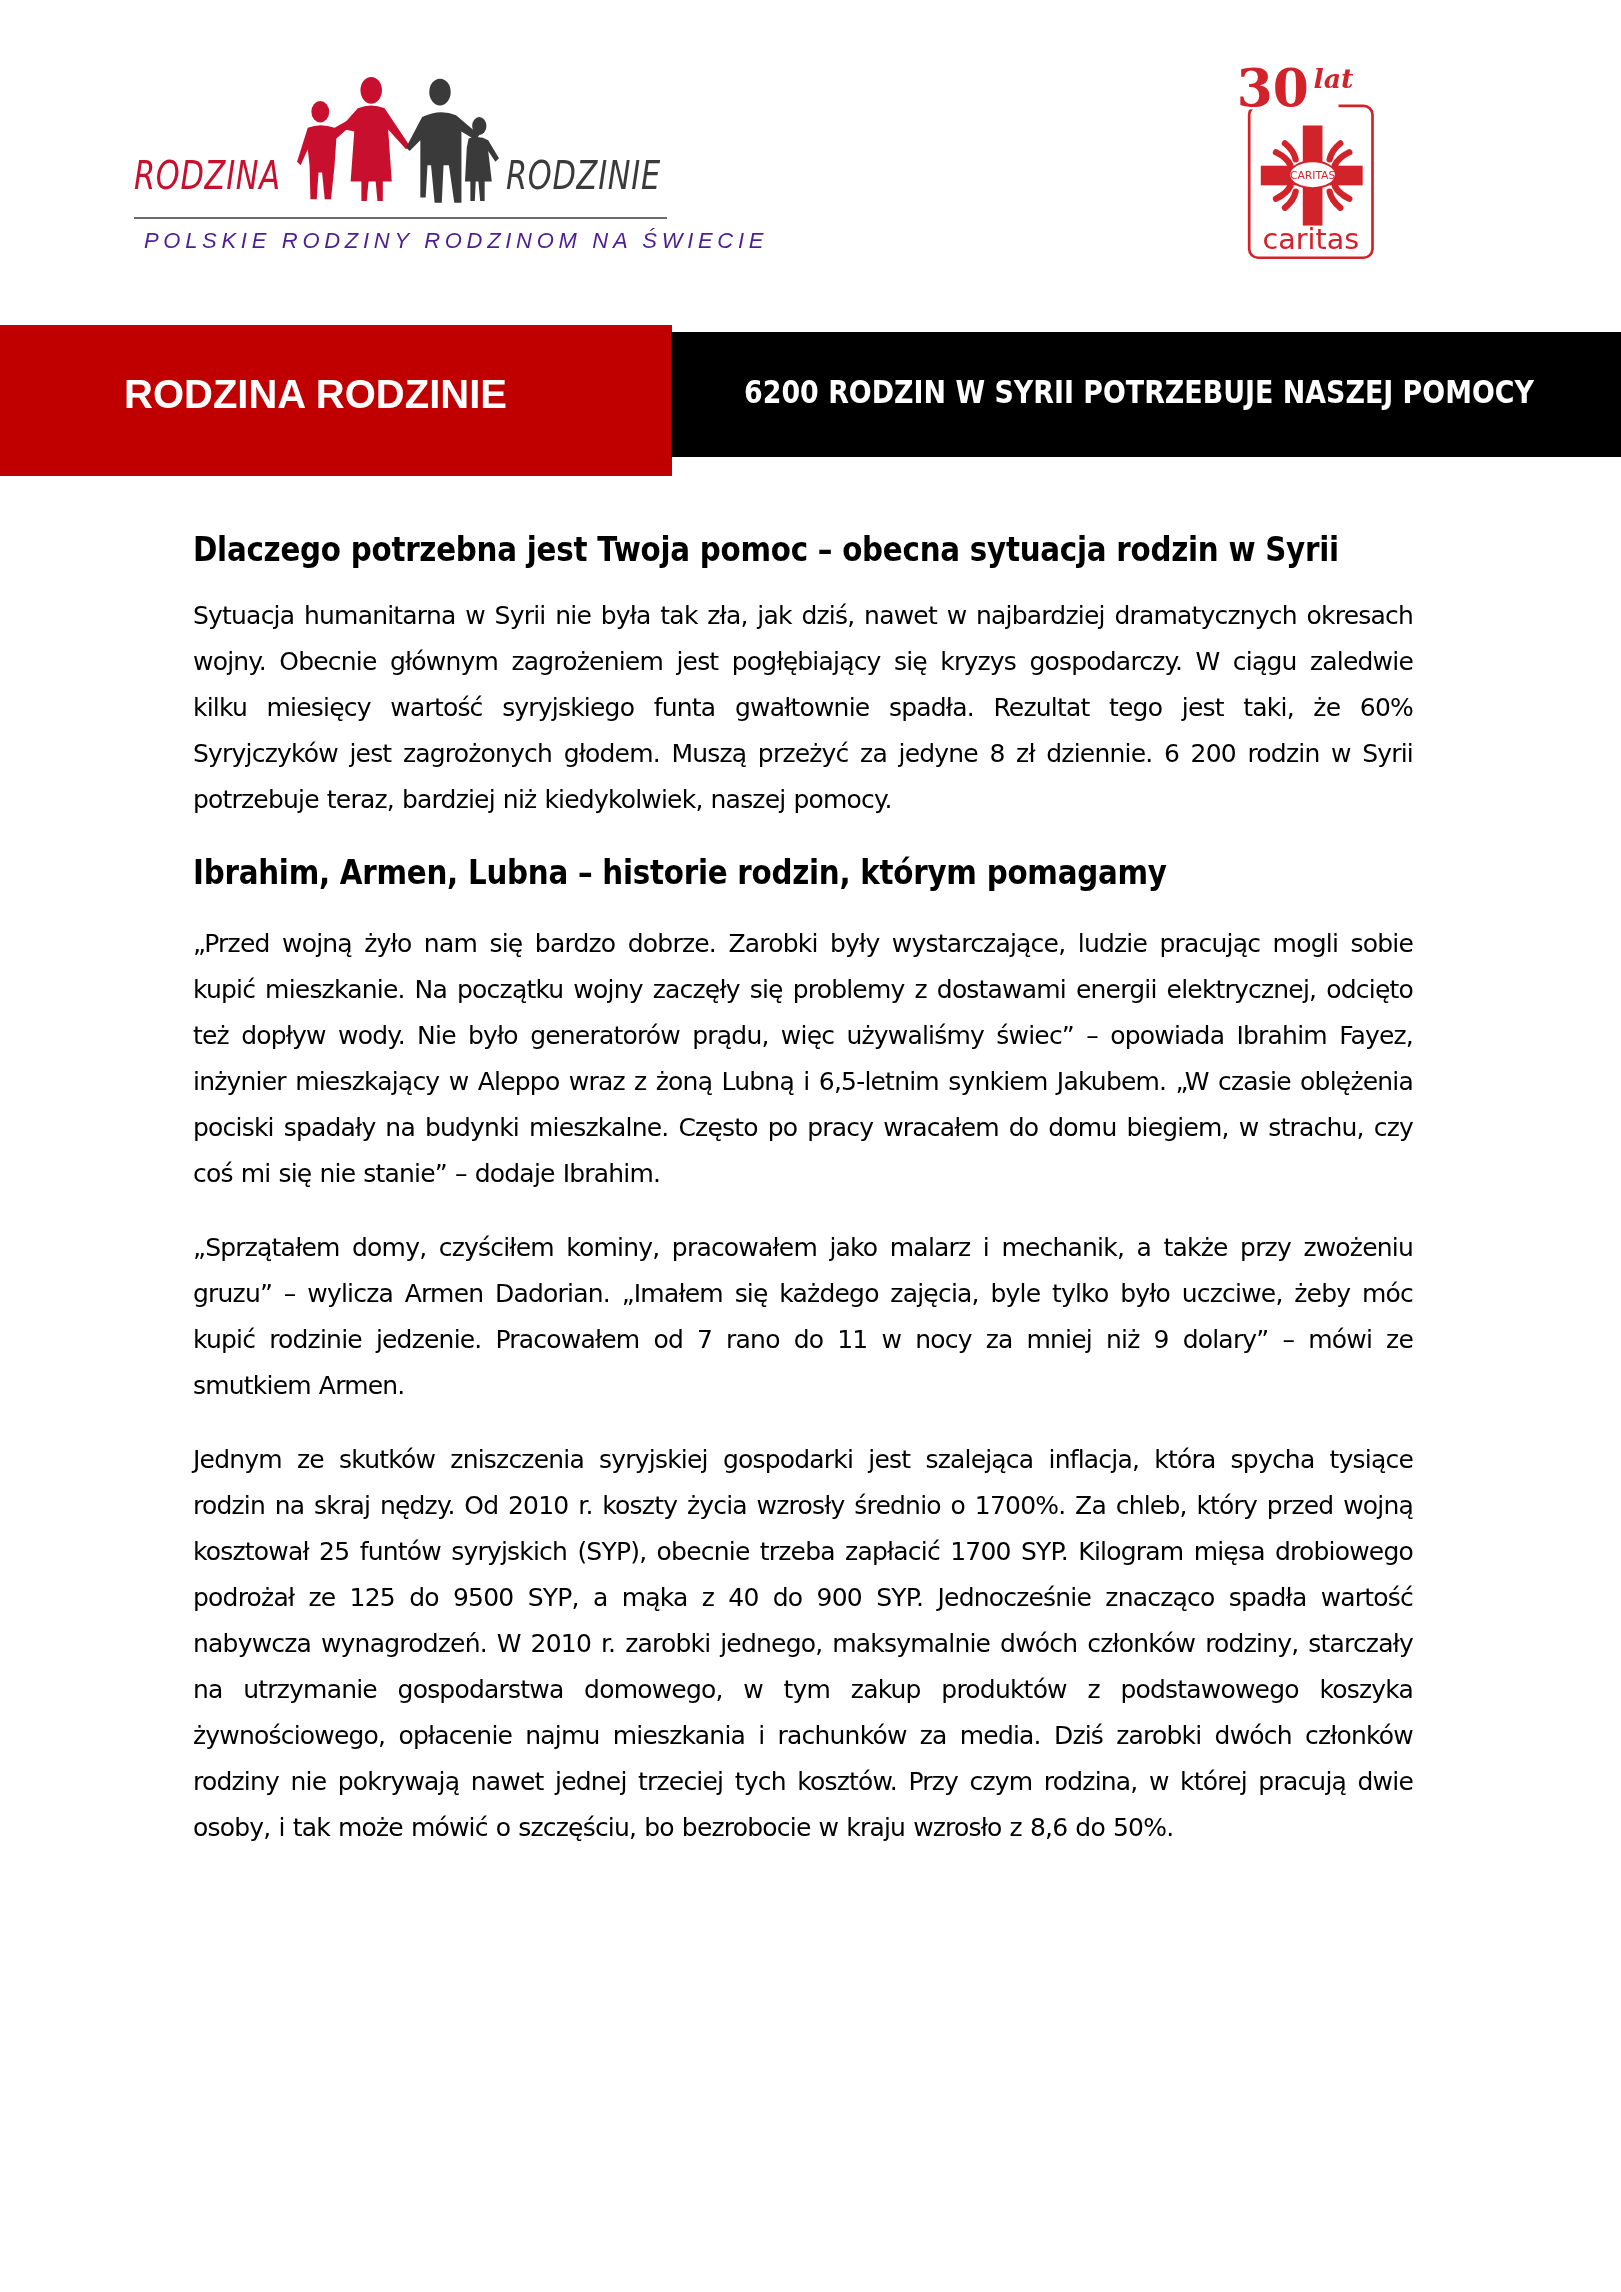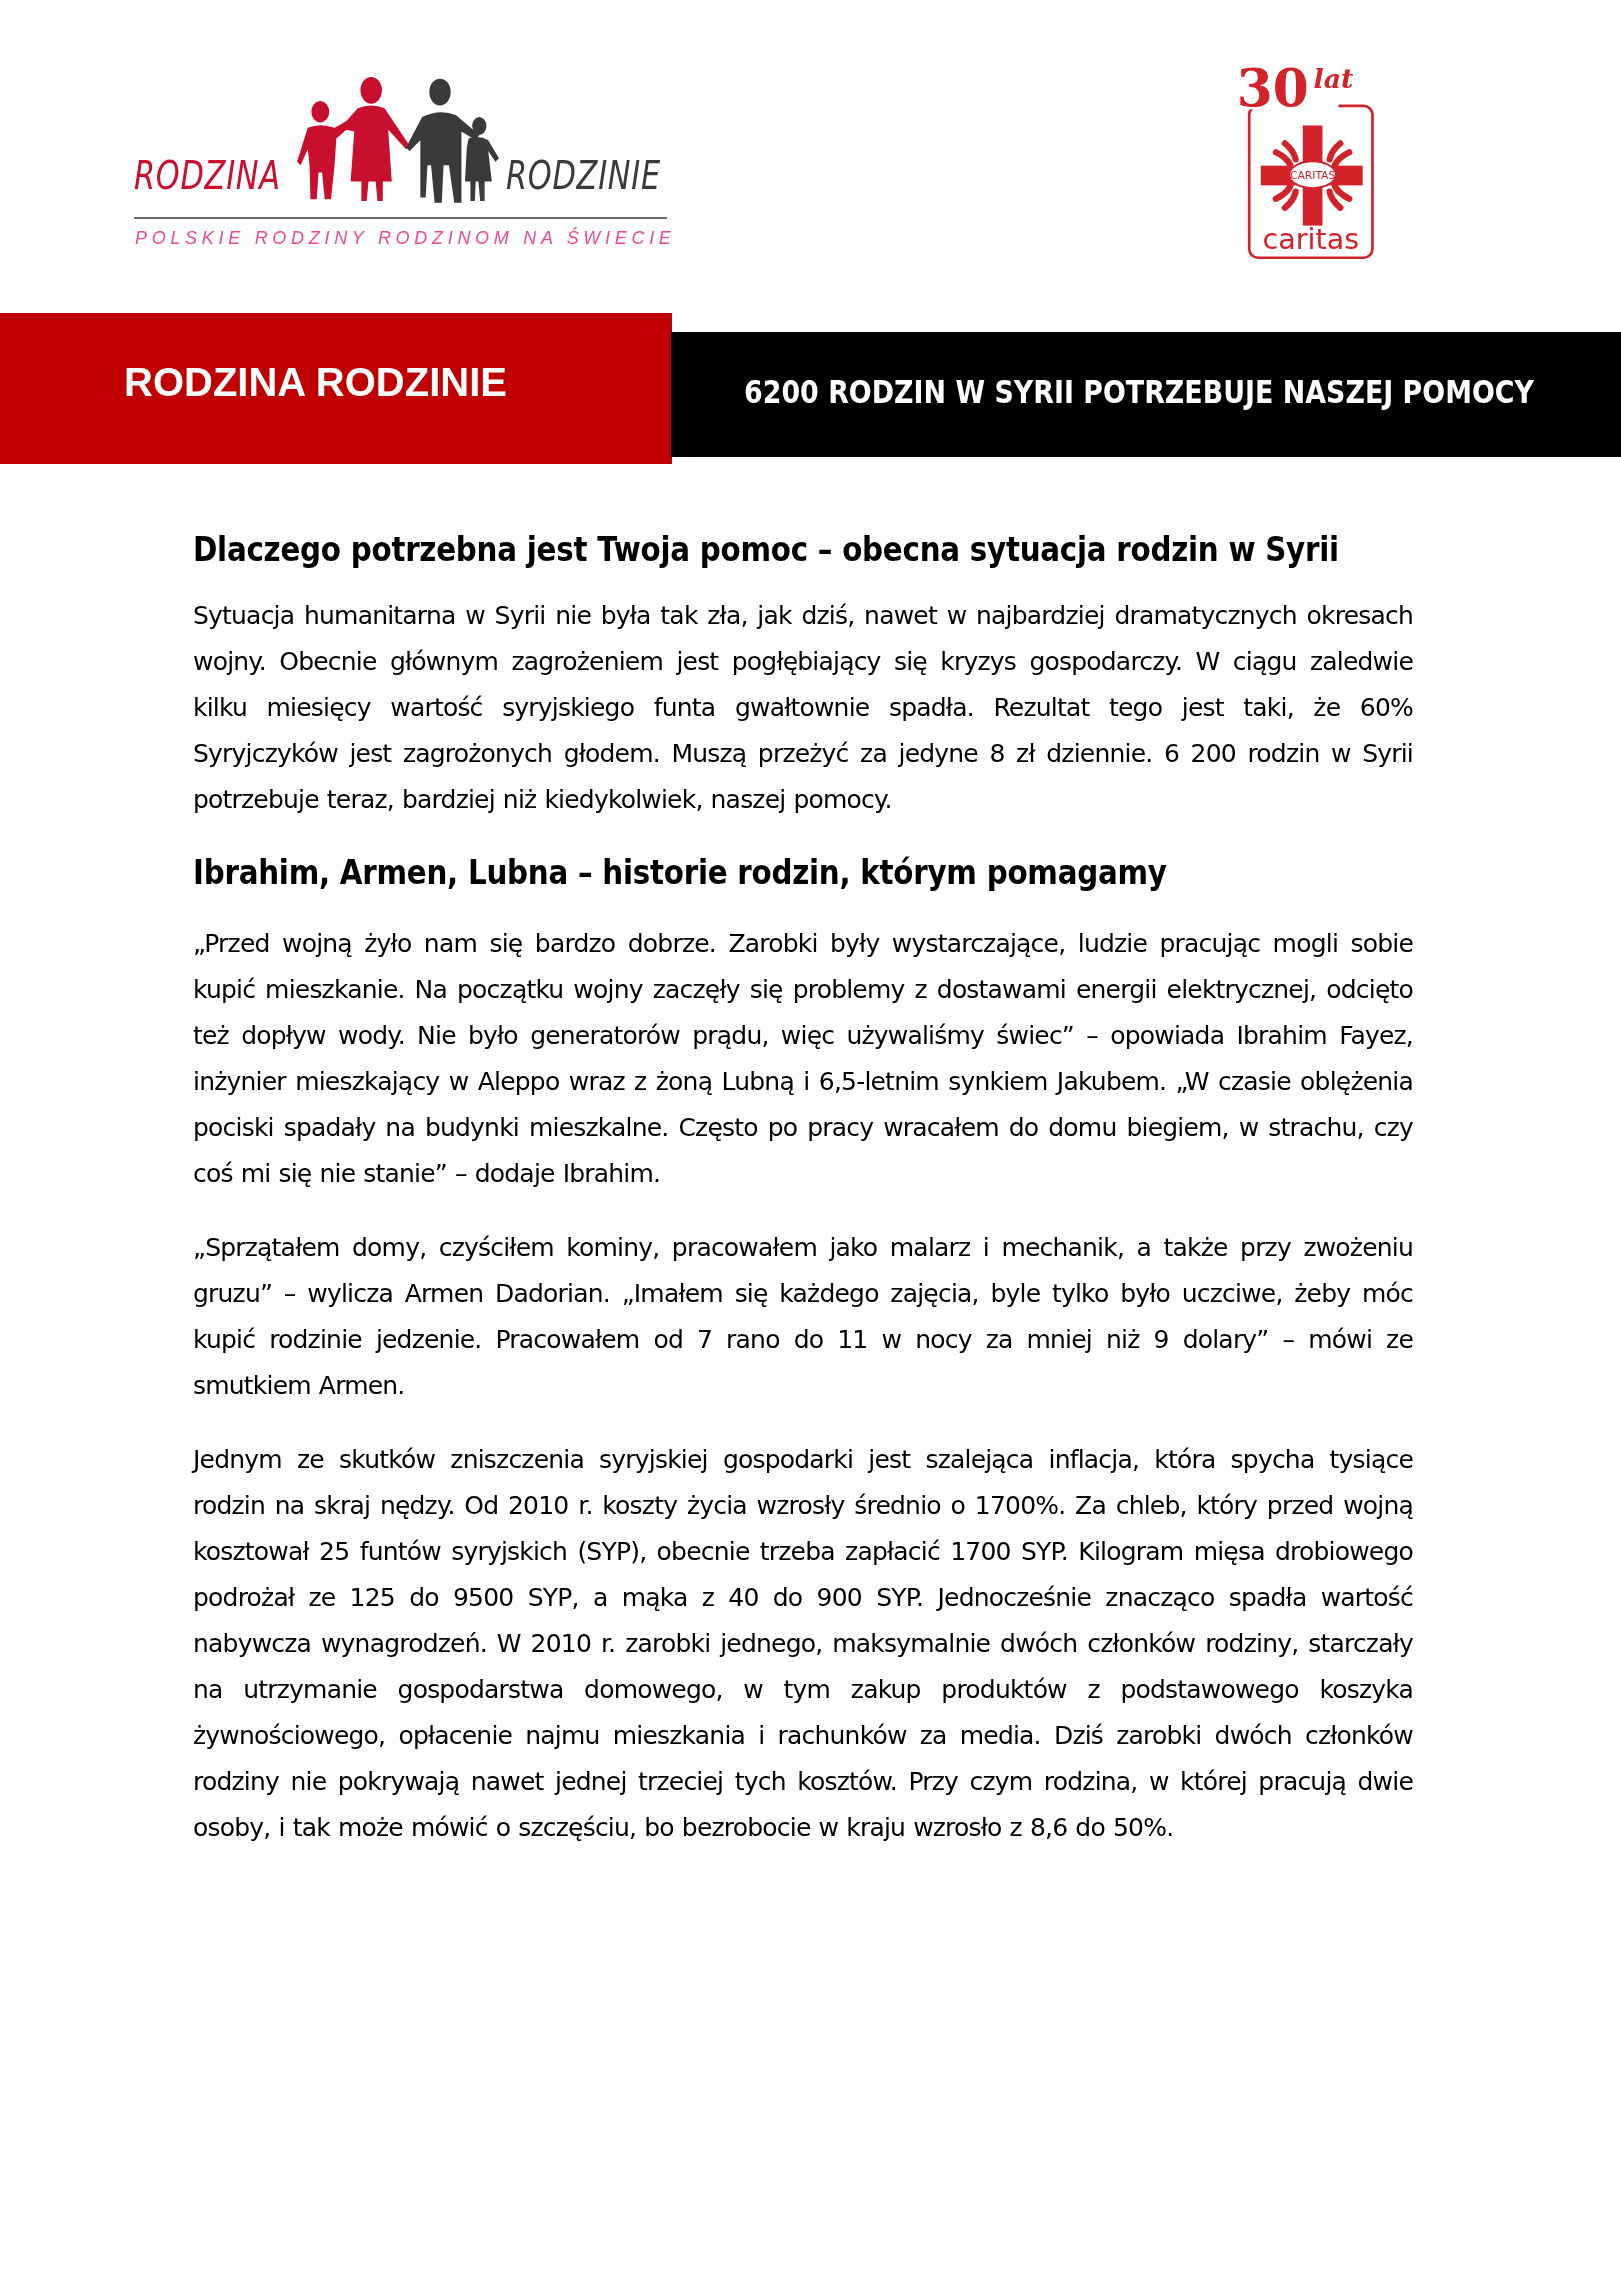--- a/index.html
+++ b/index.html
@@ -11,28 +11,28 @@
   .logo-word {
     position: absolute; top: 85px; font-family: "DejaVu Sans", sans-serif;
     font-size: 39px; letter-spacing: 0.9px; font-weight: normal; transform: scaleX(0.78);
     transform-origin: left center;
   }
   .logo-word.red { left: 9px; top: 90px; color: #c8102e; }
   .logo-word.dark { left: 381px; top: 90px; color: #3a3a3a; }
   .logo-figures { position: absolute; left: 170px; top: 13.4px; width: 206px; height: 134px; }
   .logo-rule { position: absolute; left: 9px; top: 154px; width: 533px; height: 1.8px; background: #6b6b6b; }
   .logo-tagline {
-    position: absolute; left: 10px; top: 165px; font-size: 18px; letter-spacing: 4.7px;
-    color: #ec4899; white-space: nowrap;
+    position: absolute; left: 19px; top: 165px; font-size: 22px; letter-spacing: 4.7px;
+    color: #4c1d95; white-space: nowrap;
   }
 
   .logo-right { position: absolute; left: 1231px; top: 54px; width: 157px; height: 210px; }
 
   .banner-red {
-    position: absolute; left: 0; top: 313px; width: 672px; height: 151px; background: #c00000;
+    position: absolute; left: 0; top: 325px; width: 672px; height: 151px; background: #c00000;
     display: flex; align-items: center;
   }
   .banner-red span {
     position: absolute; left: 124px; top: 47px; color: #fff; font-weight: bold; font-size: 40px;
     font-family: "Liberation Sans", sans-serif; white-space: nowrap;
   }
   .banner-grey {
     position: absolute; left: 671px; top: 332px; width: 950px; height: 125px; background: #000000; text-align: right;
   }
   .banner-grey span {

